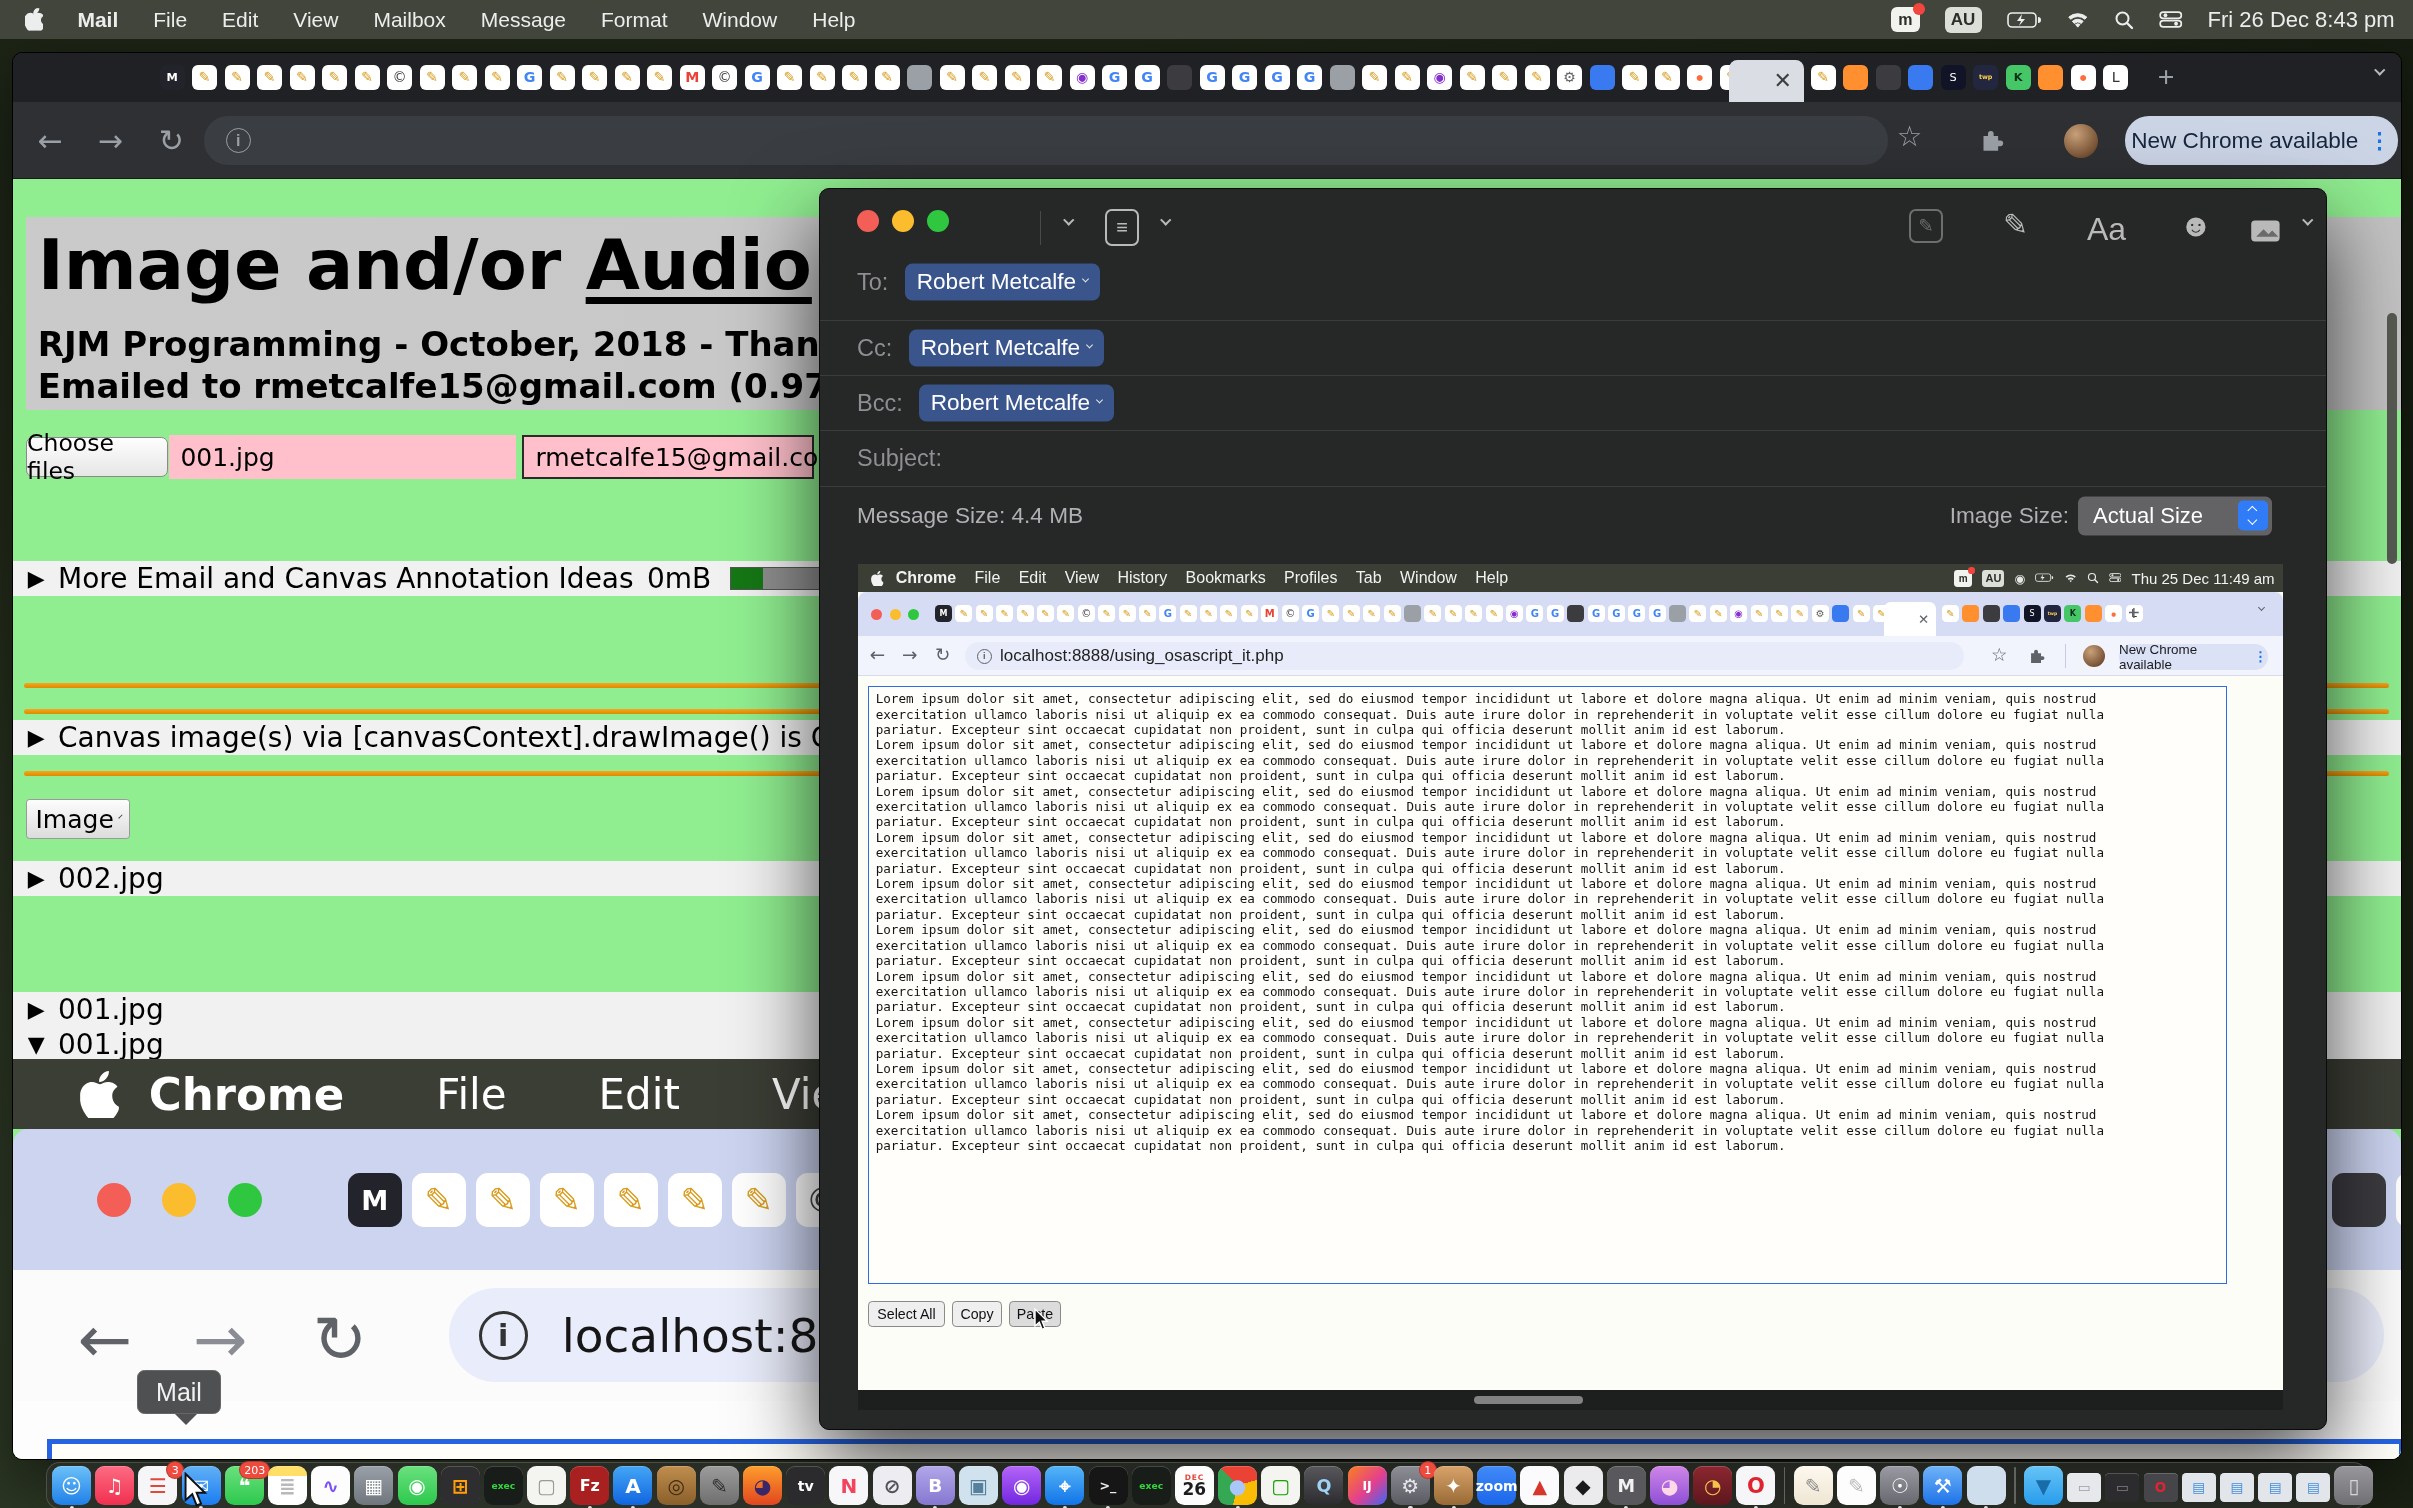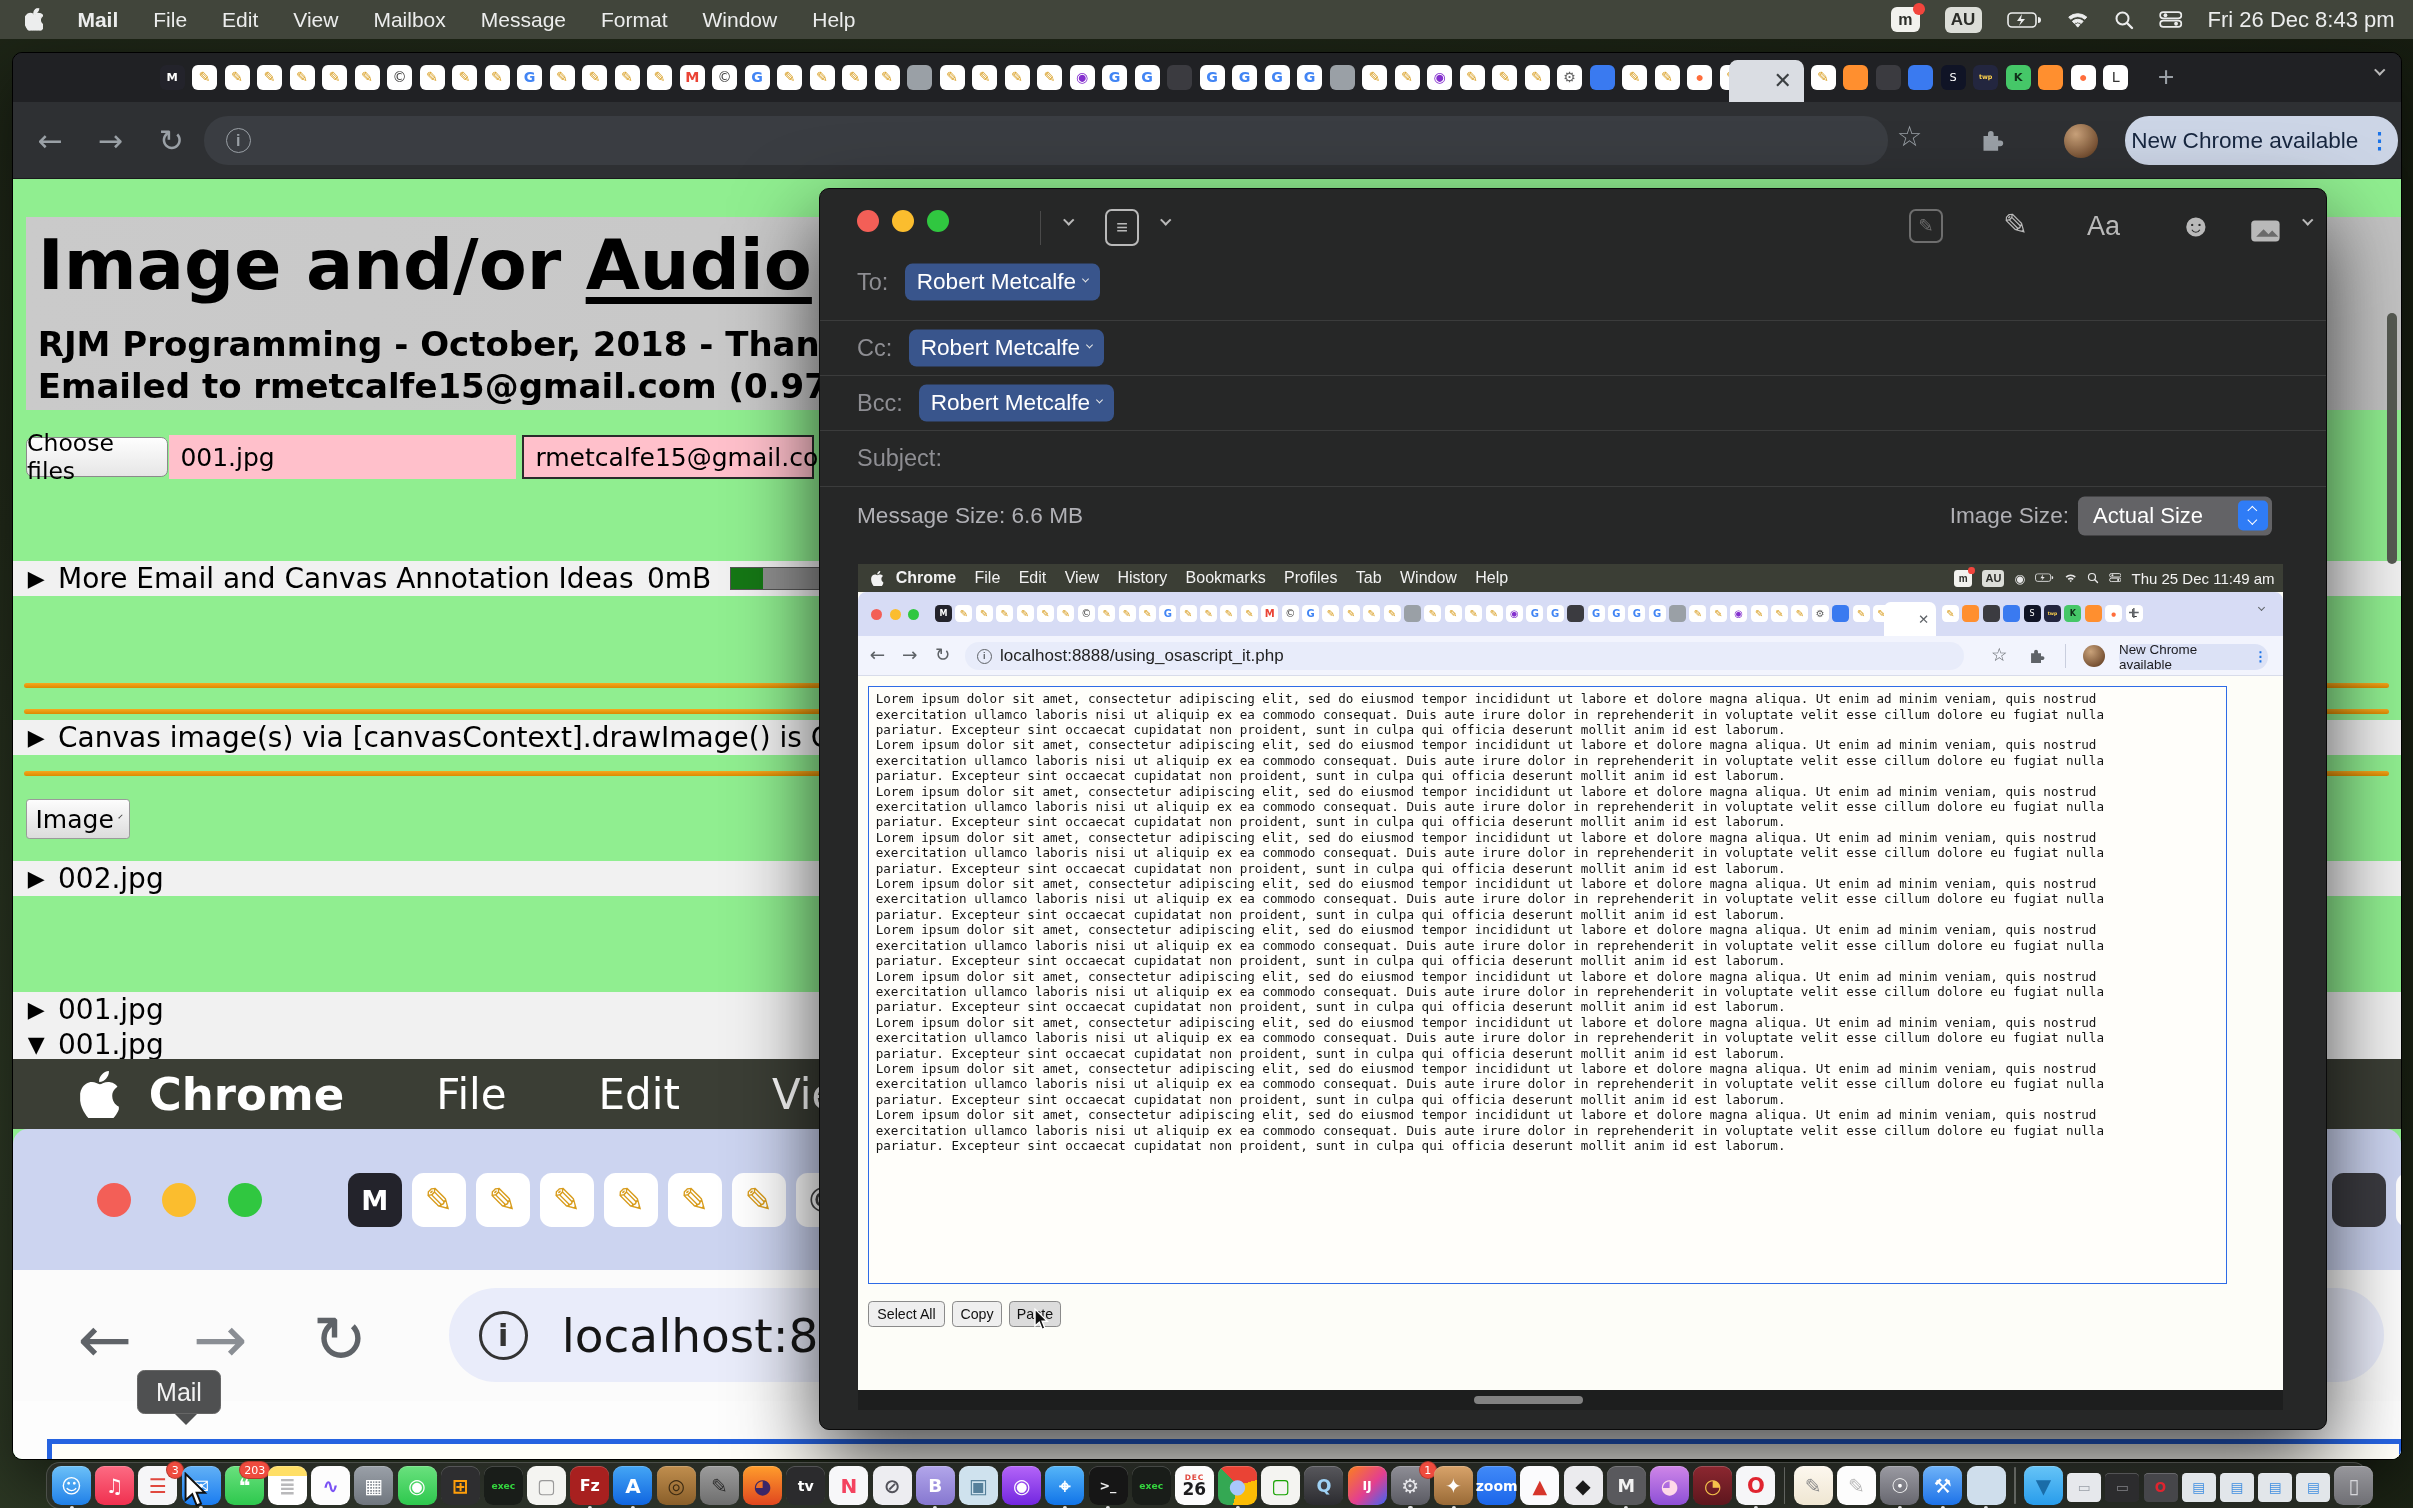--- a/index.html
+++ b/index.html
@@ -405,21 +405,21 @@
   <span class="chev abs" style="left:335px;top:32px"></span>
 
   <svg class="mtool dim" style="left:903px;top:23.5px" width="30" height="27" viewBox="0 0 24 20">
       <path d="M9 3 L3 8 l6 5 M3 8 h12 a6 6 0 0 1 0 12 h-4" fill="none" stroke-width="2" stroke-linecap="round" stroke-linejoin="round"></path>
     </svg>
   <svg class="mtool" style="left:996px" width="32" height="35" viewBox="0 0 24 26">
       <use href="#i-clip"></use>
     </svg>
   <span class="mtool dim abs" style="left:1089px;top:20px;width:34px;height:34px;border:2.1px solid #6e6e6e;border-radius:6.7px;font-size:18.4px;display:flex;align-items:center;justify-content:center">✎</span>
   <span class="mtool abs" style="left:1183px;top:18.4px;font-size:30px">✎</span>
-  <span class="mtool abs" style="left:1267px;top:22px;font-size:27px">Aa</span>
+  <span class="mtool abs" style="left:1267px;top:22px;font-size:32px">Aa</span>
   <span class="mtool abs" style="left:1359px;top:18.4px;font-size:32px">☻</span>
   <svg class="mtool" style="left:1430px;top:22px" width="37px" height="34" viewBox="0 0 30 26" fill="#b9b9b9">
       <use href="#i-photos"></use>
     </svg>
   <span class="chev abs" style="left:1477px;top:32px"></span>
 
   <div class="fieldrow" style="top:65px">
     <span class="lab">To:</span>
     <span class="token" style="left:85px">
         <span>Robert Metcalfe</span>
@@ -441,21 +441,21 @@
         <span>Robert Metcalfe</span>
         <span class="chev sm white"></span>
       </span>
   </div>
   <div class="fdiv" style="top:241px"></div>
   <div class="fieldrow" style="top:241px">
     <span class="lab">Subject:</span>
   </div>
   <div class="fdiv" style="top:297px"></div>
   <div class="fieldrow" style="top:297px;height:59px">
-    <span id="msgsize"><span>Message Size:</span> <span>6.6 MB</span></span>
+    <span id="msgsize"><span>Message Size:</span> <span>4.4 MB</span></span>
     <span id="imgsize-lab">Image Size:</span>
     <div id="imgsize-sel">
       <span>Actual Size</span>
       <span class="stepper">
           <span class="tinychev up"></span>
           <span class="tinychev dn"></span>
         </span>
     </div>
   </div>
 

